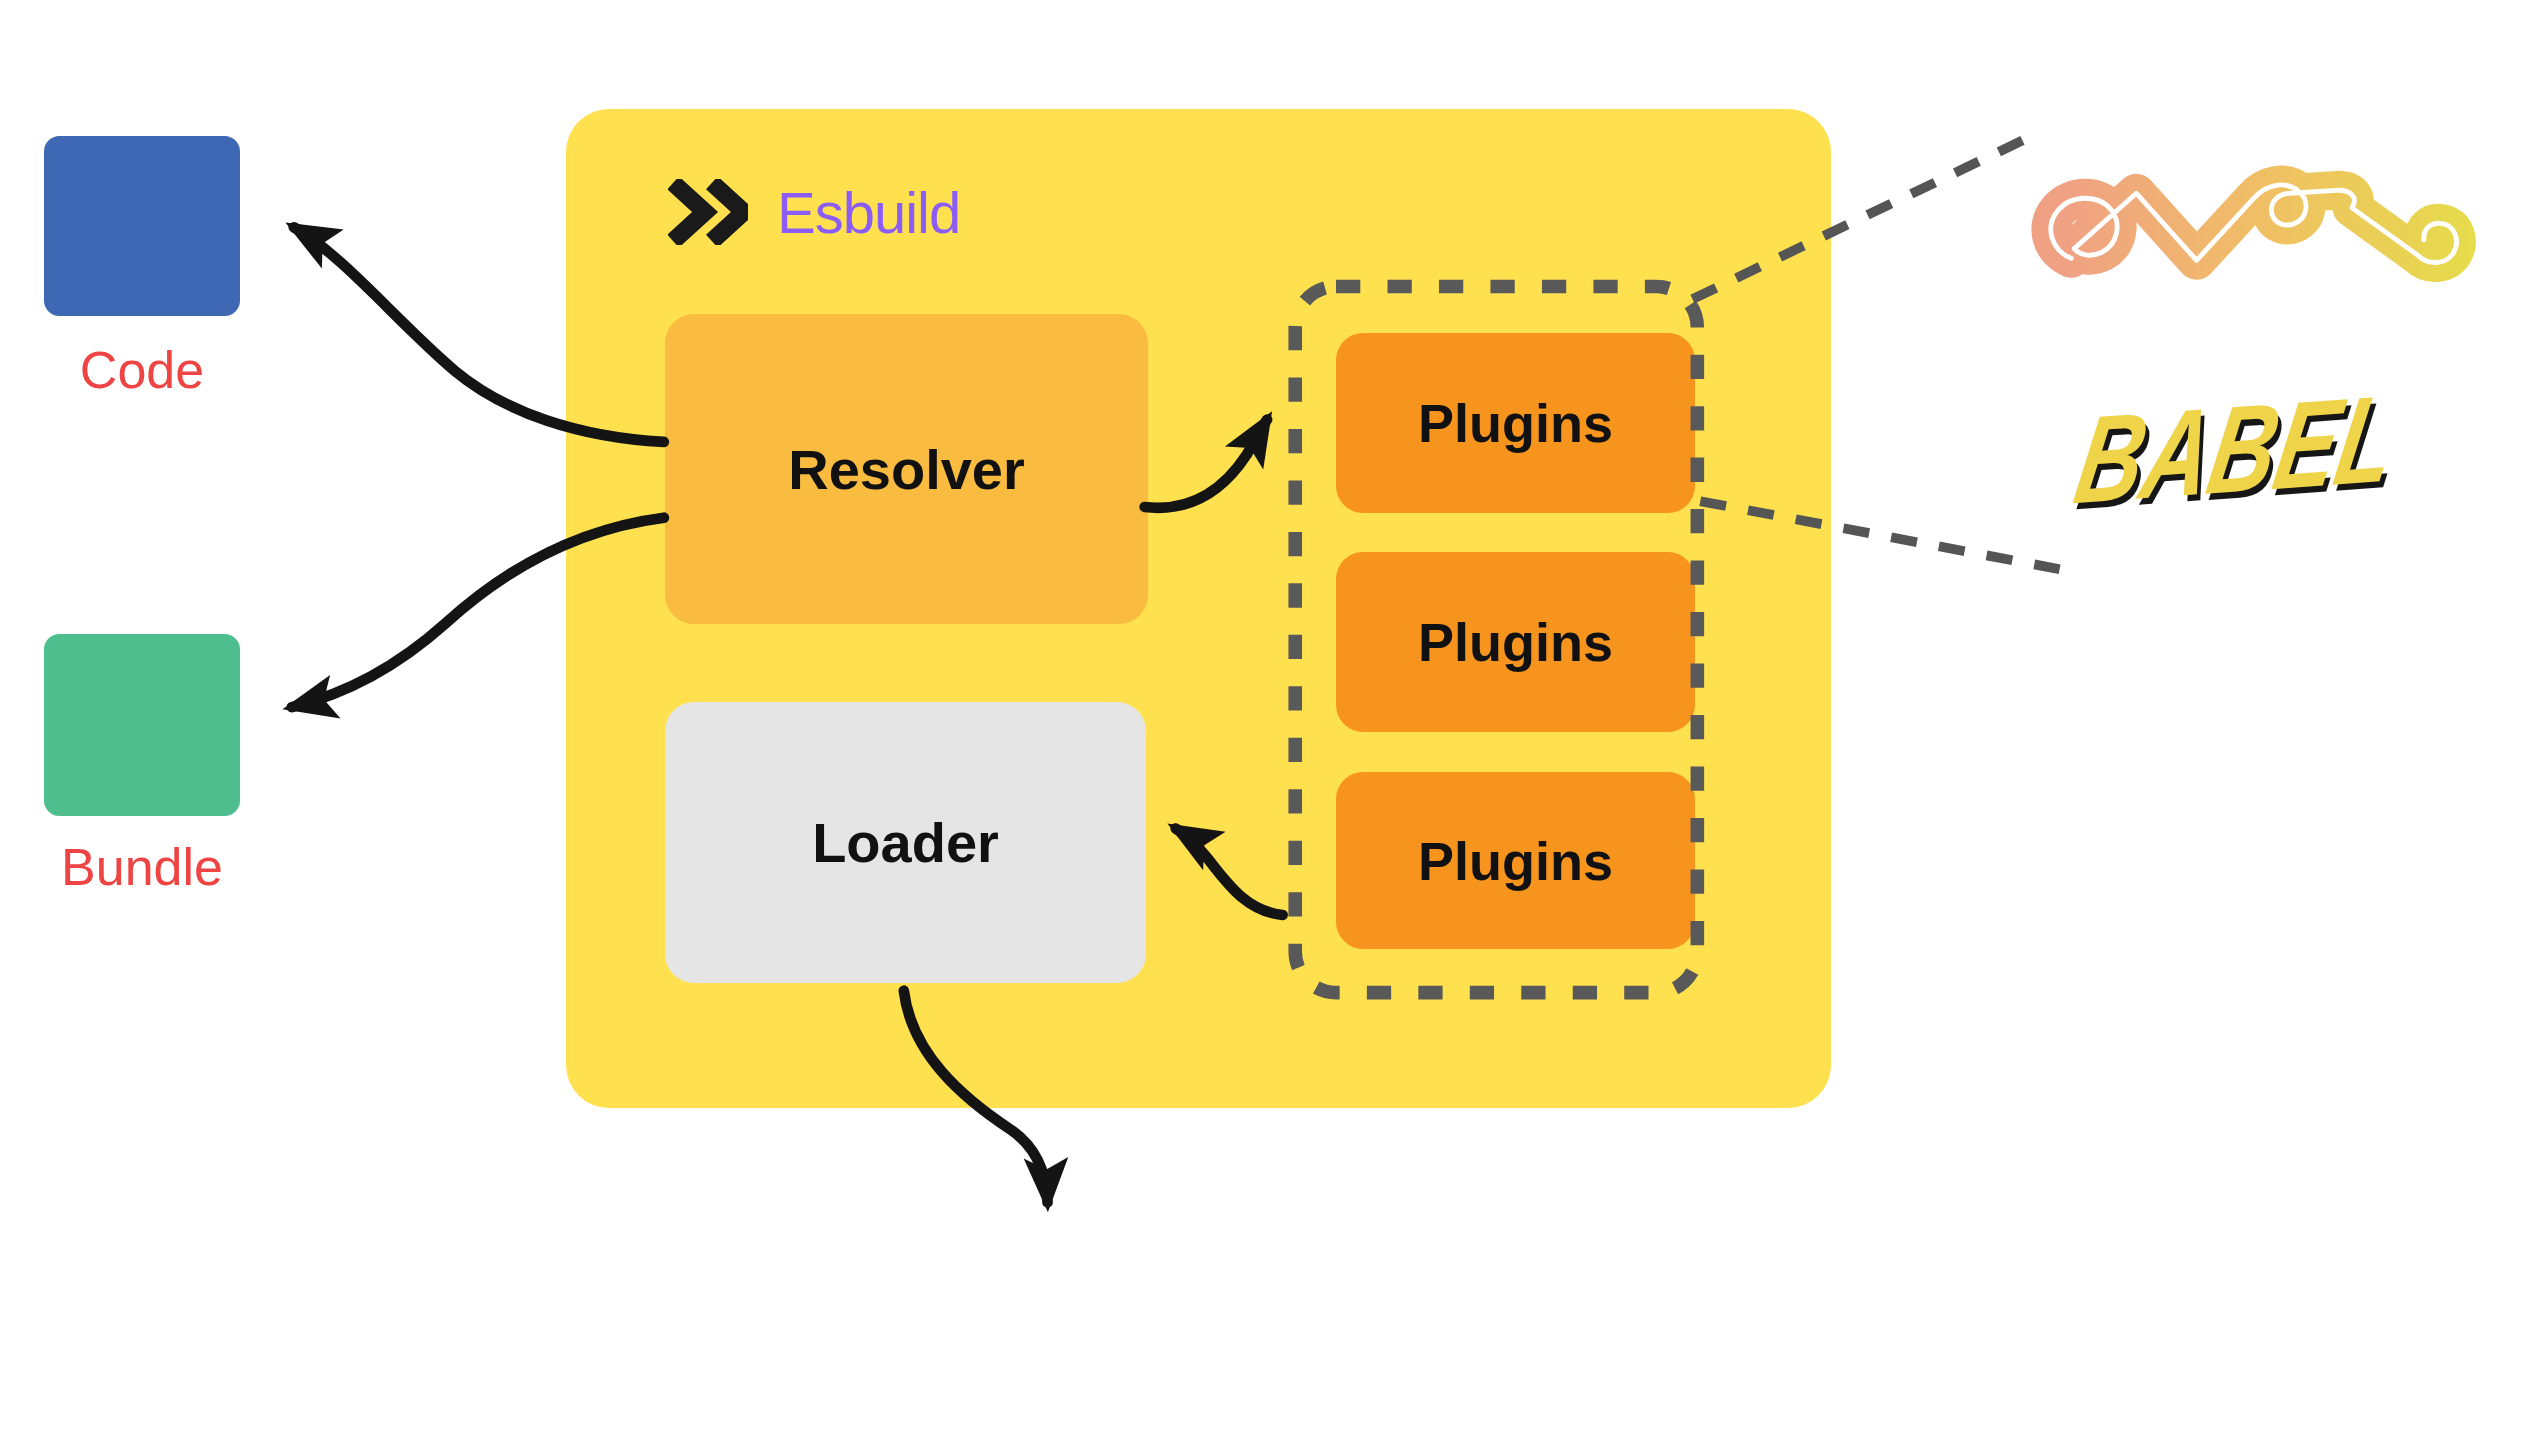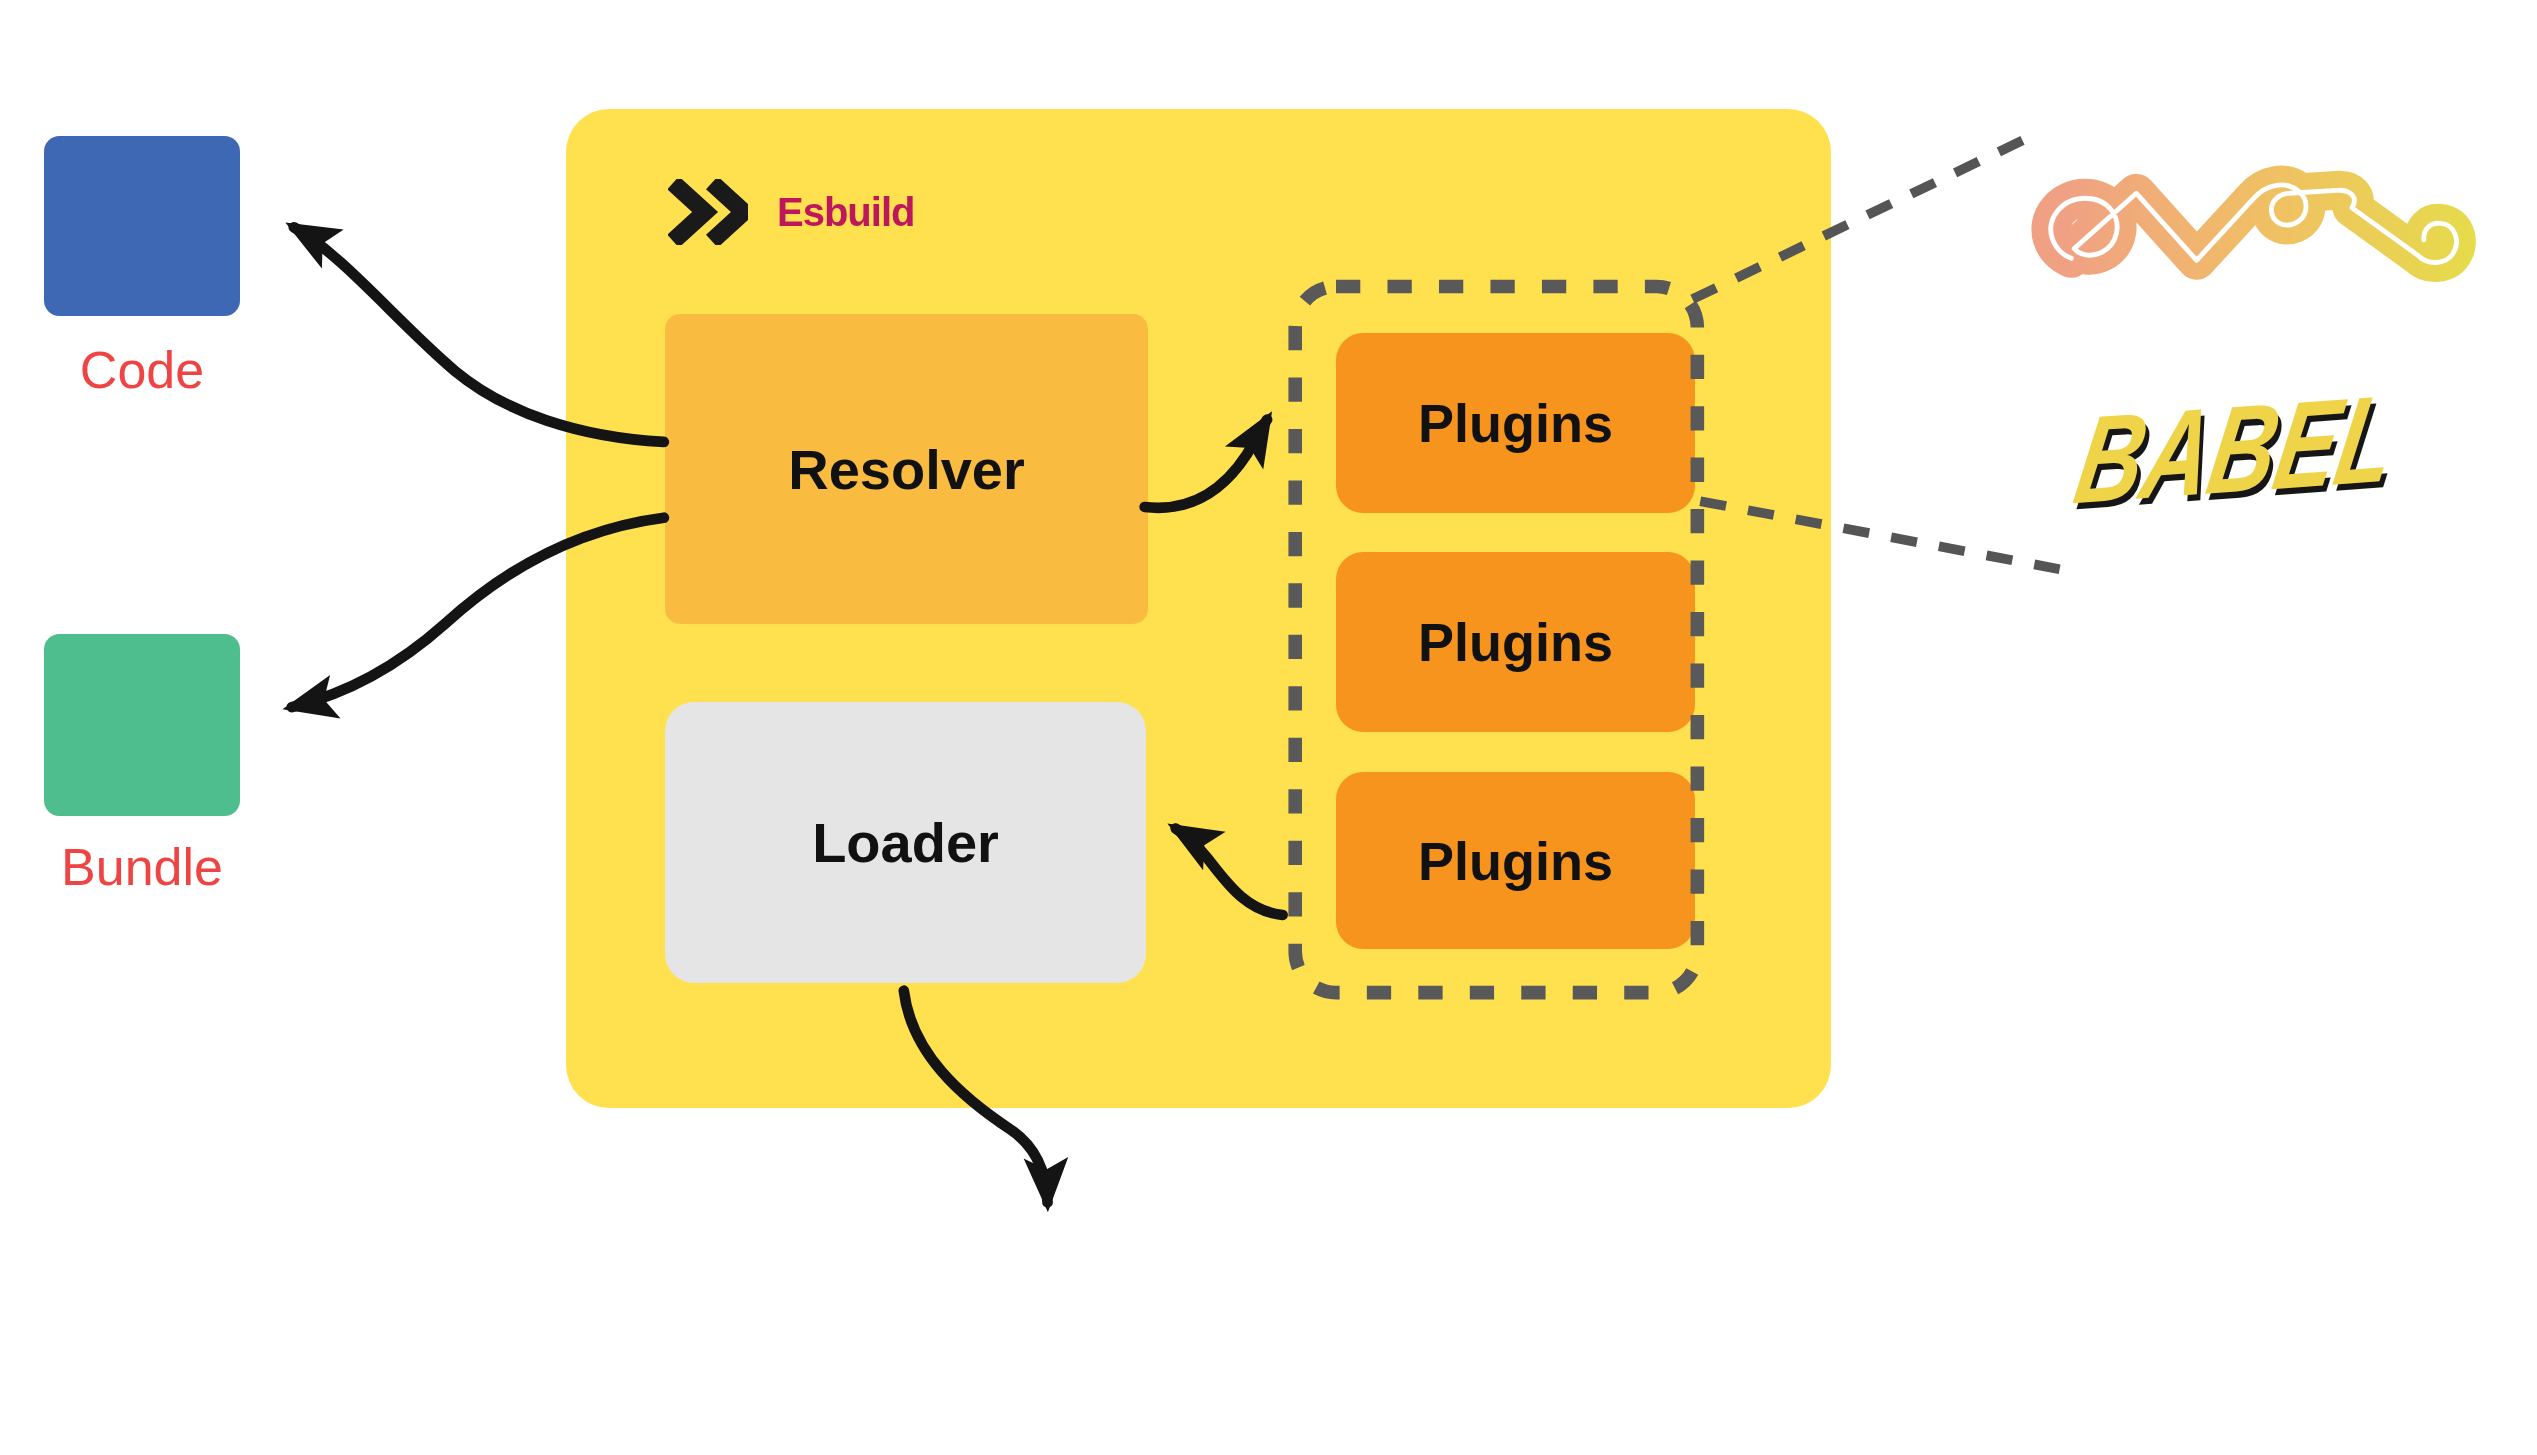--- a/index.html
+++ b/index.html
@@ -19,26 +19,26 @@
   
   #esbuild-box{
     left:566px;top:109px;width:1265px;height:999px;
     background:#FFE14F;border-radius:43px;
   }
   #esbuild-header{
     left:668px;top:175px;height:74px;
     display:flex;align-items:center;gap:29px;
   }
   #esbuild-title{
-    font-size:40px;font-weight:700;color:#be185d;letter-spacing:-1px;
+    font-size:58px;font-weight:400;color:#8b5cf6;letter-spacing:-1px;
   }
   
   #resolver-box{
     left:665px;top:314px;width:483px;height:310px;
-    background:#F9BC40;border-radius:15px;font-size:56px;
+    background:#F9BC40;border-radius:29px;font-size:56px;
   }
   #loader-box{
     left:665px;top:702px;width:481px;height:281px;
     background:#e5e5e5;border-radius:29px;font-size:56px;
   }
   .plugins-box{
     left:1336px;width:359px;height:180px;
     background:#F7941E;border-radius:27px;font-size:54px;
   }
   #plugins-box-1{top:333px;}

